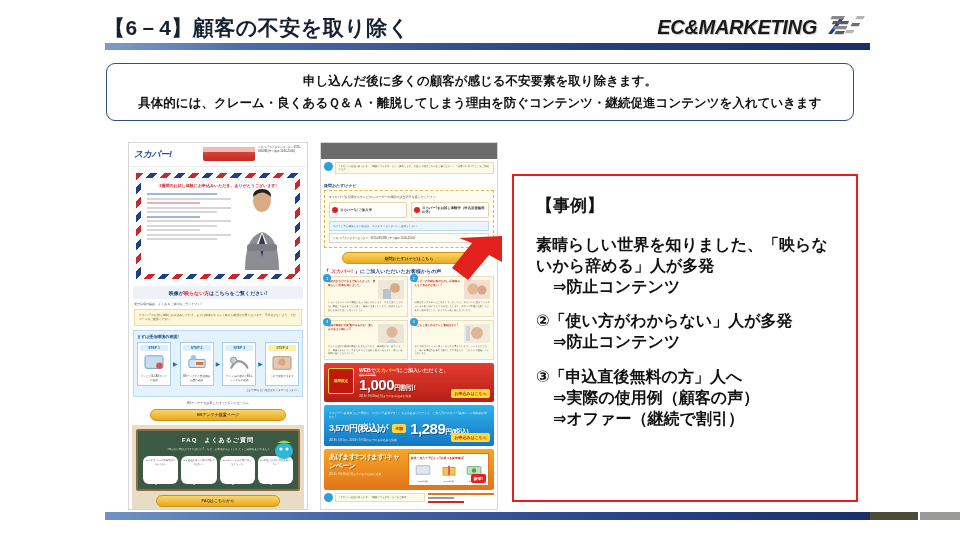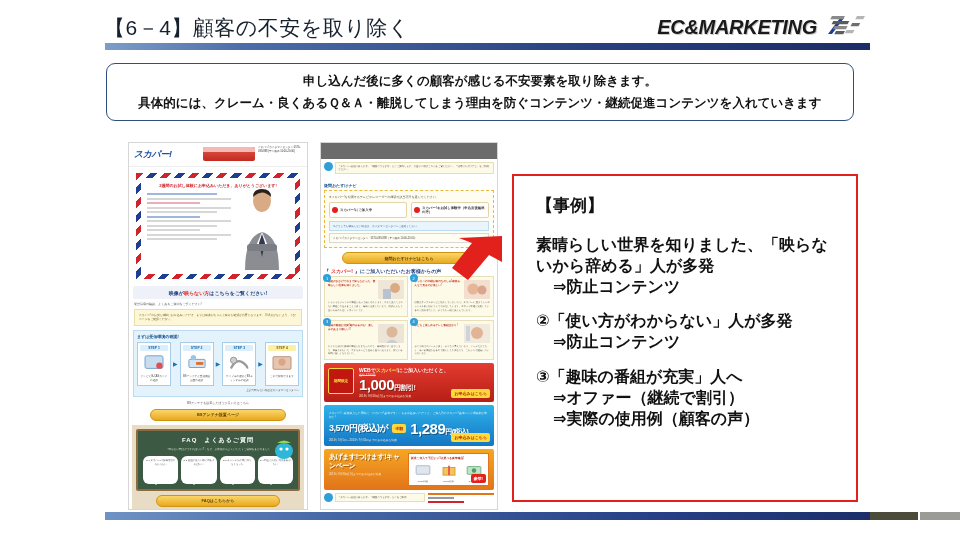--- a/index.html
+++ b/index.html
@@ -7,21 +7,21 @@
     width: 960px; height: 540px;
     background: #ffffff;
     font-family: "Liberation Sans", "DejaVu Sans", sans-serif;
     overflow: hidden;
   }
   #slide { position: relative; width: 960px; height: 540px; background: #fff; }
 
   
   .slide-title {
     position: absolute; left: 104px; top: 14px;
-    font-size: 21px; font-weight: normal; color: #17202e;
+    font-size: 21px; font-weight: bold; color: #17202e;
     letter-spacing: 0.5px; white-space: nowrap;
   }
   .header-rule {
     position: absolute; left: 105px; top: 43px; width: 765px; height: 7px;
     background: linear-gradient(to right, #7d9dc8 0%, #4b6ea8 18%, #28417f 62%, #1b2d66 100%);
   }
   .footer-rule {
     position: absolute; left: 105px; top: 512px; width: 765px; height: 8px;
     background: linear-gradient(to right, #6f92c4 0%, #4667a6 30%, #263f86 72%, #1c2f6a 100%);
   }
@@ -541,23 +541,23 @@
       <div class="case-line">いから辞める」人が多発</div>
       <div class="case-line indent">⇒防止コンテンツ</div>
     </div>
 
     <div class="case-item">
       <div class="case-line">②「使い方がわからない」人が多発</div>
       <div class="case-line indent">⇒防止コンテンツ</div>
     </div>
 
     <div class="case-item">
-      <div class="case-line">③「趣味の番組が充実」人へ</div>
+      <div class="case-line">③「申込直後無料の方」人へ</div>
+      <div class="case-line indent">⇒実際の使用例（顧客の声）</div>
       <div class="case-line indent">⇒オファー（継続で割引）</div>
-      <div class="case-line indent">⇒実際の使用例（顧客の声）</div>
     </div>
   </div>
 
   <div class="footer-rule"></div>
   <div class="footer-chip-a"></div>
   <div class="footer-chip-b"></div>
 
 </div>
 
 </body></html>

